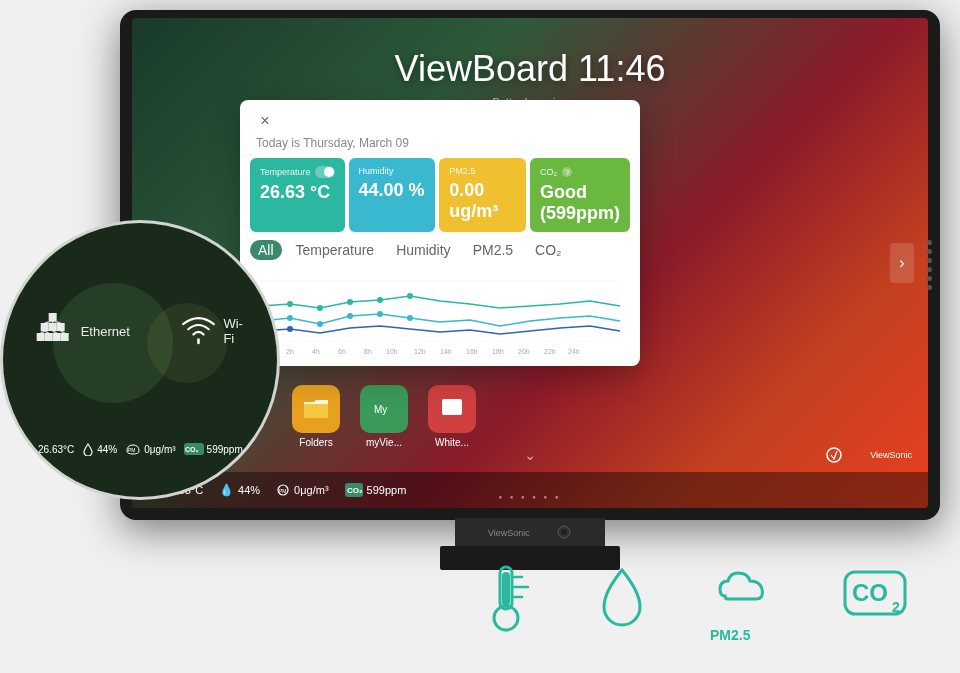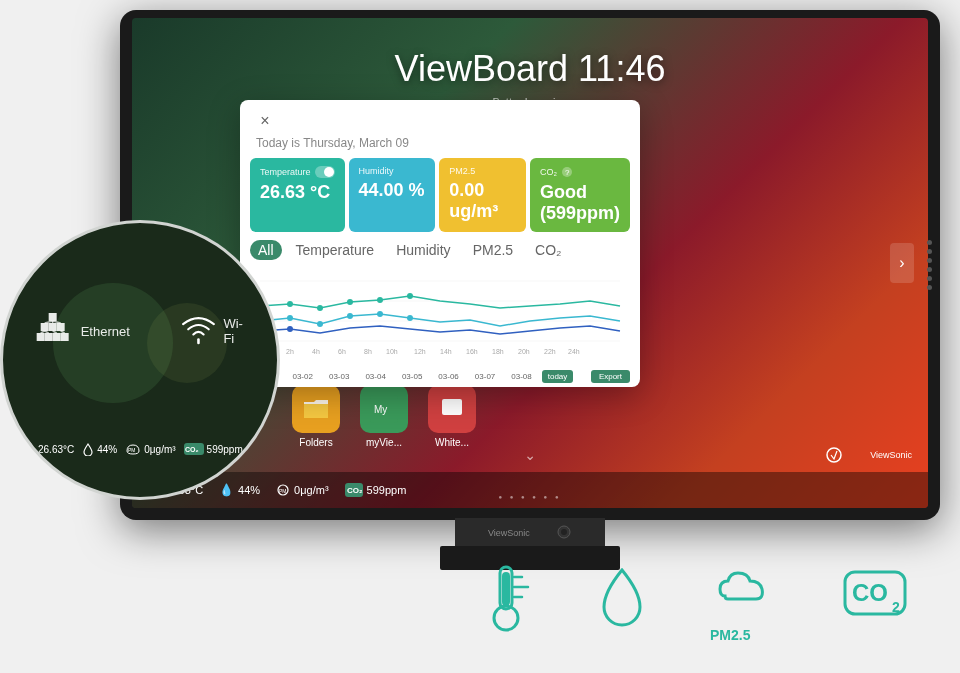--- a/index.html
+++ b/index.html
@@ -639,32 +639,20 @@
       <text x="164" y="88" fill="#aaa" font-size="7">12h</text>
       <text x="190" y="88" fill="#aaa" font-size="7">14h</text>
       <text x="216" y="88" fill="#aaa" font-size="7">16h</text>
       <text x="242" y="88" fill="#aaa" font-size="7">18h</text>
       <text x="268" y="88" fill="#aaa" font-size="7">20h</text>
       <text x="294" y="88" fill="#aaa" font-size="7">22h</text>
       <text x="318" y="88" fill="#aaa" font-size="7">24h</text>
     </svg>
   </div>
 
-  <div class="date-filter">
-    <div class="date-btn">03-01</div>
-    <div class="date-btn">03-02</div>
-    <div class="date-btn">03-03</div>
-    <div class="date-btn">03-04</div>
-    <div class="date-btn">03-05</div>
-    <div class="date-btn">03-06</div>
-    <div class="date-btn">03-07</div>
-    <div class="date-btn">03-08</div>
-    <div class="date-btn active">today</div>
-    <div class="export-btn">Export</div>
-  </div>
 </div>
 
 <div class="zoom-circle">
 
   <div style="position:absolute;width:120px;height:120px;border-radius:50%;background:rgba(100,180,100,0.15);top:60px;left:50px;"></div>
   <div style="position:absolute;width:80px;height:80px;border-radius:50%;background:rgba(180,200,100,0.1);top:80px;right:50px;"></div>
 
   <div style="position:absolute;top:90px;left:50%;transform:translateX(-50%);display:flex;gap:50px;align-items:flex-start;">
     <div class="zoom-icon-item">
       <svg width="44" height="36" viewBox="0 0 44 36">

